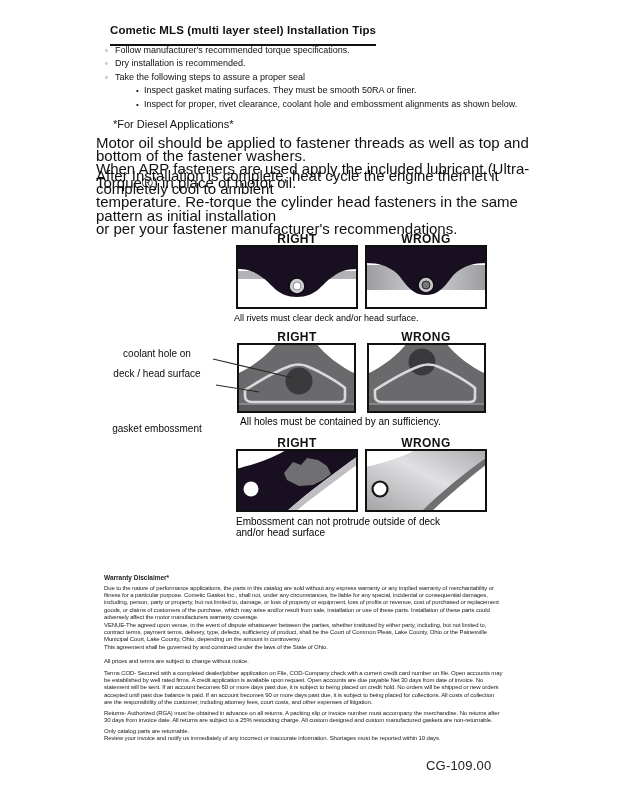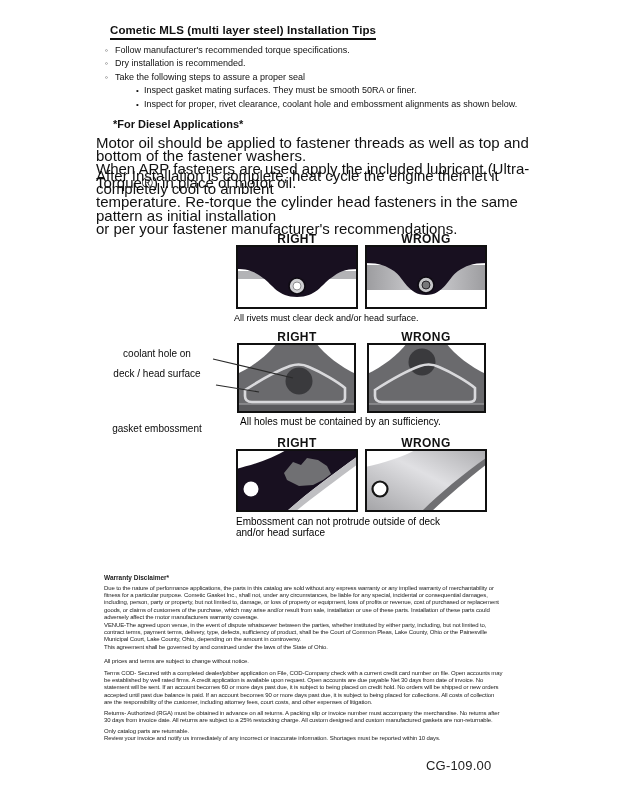--- a/index.html
+++ b/index.html
@@ -5,28 +5,28 @@
   html,body { margin:0; padding:0; background:#e8e8e8; }
   .sheet {
     position:relative; width:618px; height:800px; margin:0 auto;
     background:#ffffff; overflow:hidden;
     font-family:"Liberation Sans", sans-serif; color:#111;
   }
   .abs { position:absolute; }
   .title {
     position:absolute; left:110px; top:24px;
     font-size:11.5px; font-weight:bold; letter-spacing:0.1px;
-    border-bottom:2px solid #101010; padding-bottom:2px; white-space:nowrap;text-align:center;
+    border-bottom:2px solid #101010; padding-bottom:8px; white-space:nowrap;text-align:center;
   }
   .bullets { position:absolute; left:105px; top:44px; width:450px; font-size:9px; line-height:13.4px; }
   .b-line { white-space:nowrap; }
   .b-marker { display:inline-block; width:10px; font-size:8px; vertical-align:top; }
   .b-line.sub { padding-left:31px; }
   .b-line.sub .b-marker { width:8px; }
-  .h2 { position:absolute; left:113px; font-size:11px; font-weight:bold; white-space:nowrap; }
+  .h2 { position:absolute; left:113px; font-size:11px; font-weight:normal; white-space:nowrap; }
   .para { position:absolute; left:96px; width:440px; font-size:15px; line-height:13.2px; white-space:pre-line; }
   .fig-label { position:absolute; width:122px; text-align:center; font-size:12px; font-weight:bold; letter-spacing:0.4px; white-space:nowrap; }
   .fig-box { position:absolute; line-height:0; }
   .fig-cap { position:absolute; font-size:9px; color:#000; white-space:pre-line; line-height:11.2px; }
   .fig-cap.lg { font-size:10px; }
   .callout { position:absolute; width:110px; text-align:center; font-size:10px; line-height:20px; white-space:pre-line; color:#0a0a0a; }
   .legal { position:absolute; left:104px; width:452px; font-size:6px; line-height:7.2px; letter-spacing:-0.12px; white-space:pre-line; color:#1c1c1c; }
   .legal-h { position:absolute; left:104px; font-size:6.5px; font-weight:bold; color:#1c1c1c; }
   .doc-code { position:absolute; left:390px; top:758px; font-size:13px; letter-spacing:0.2px; color:#222; white-space:nowrap;margin-left:36px; }
 </style>

